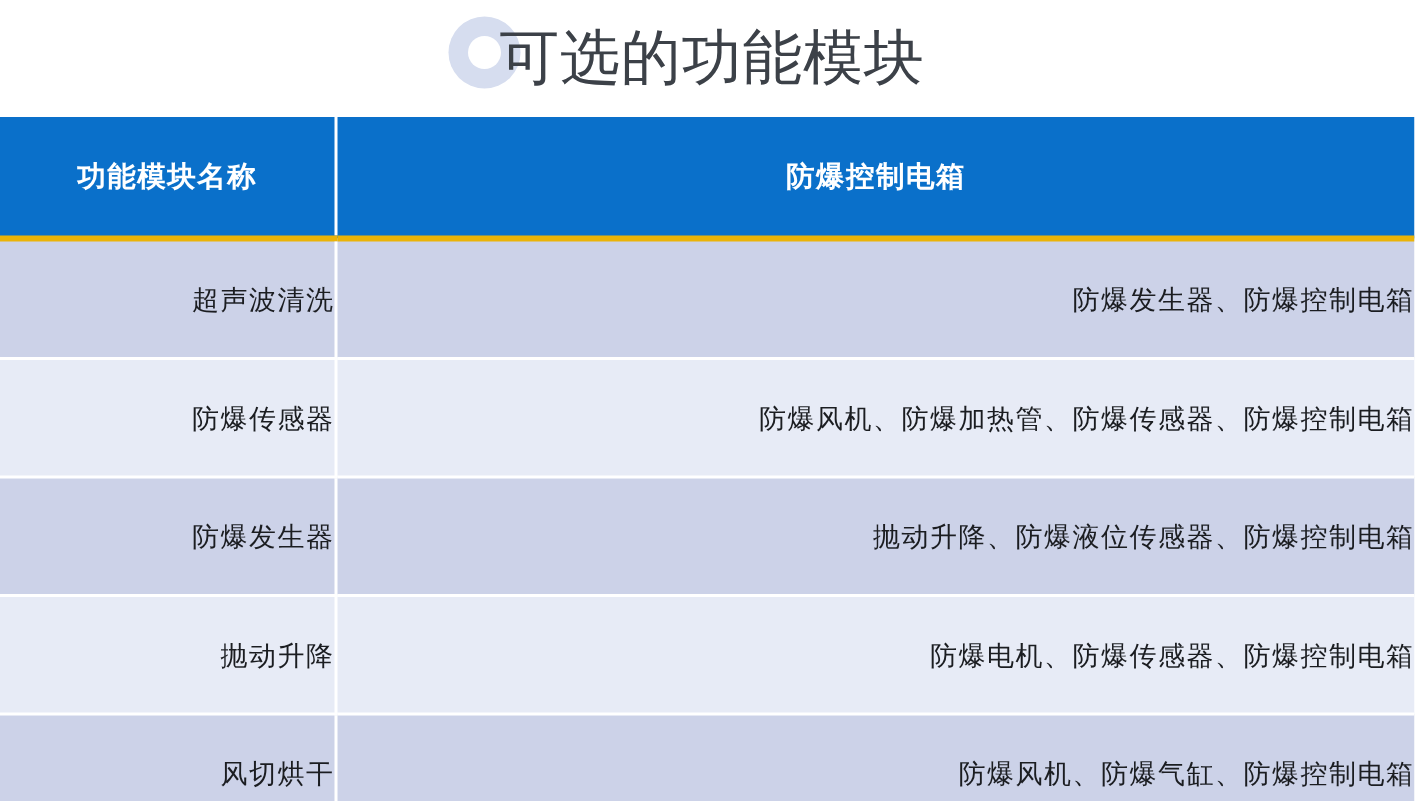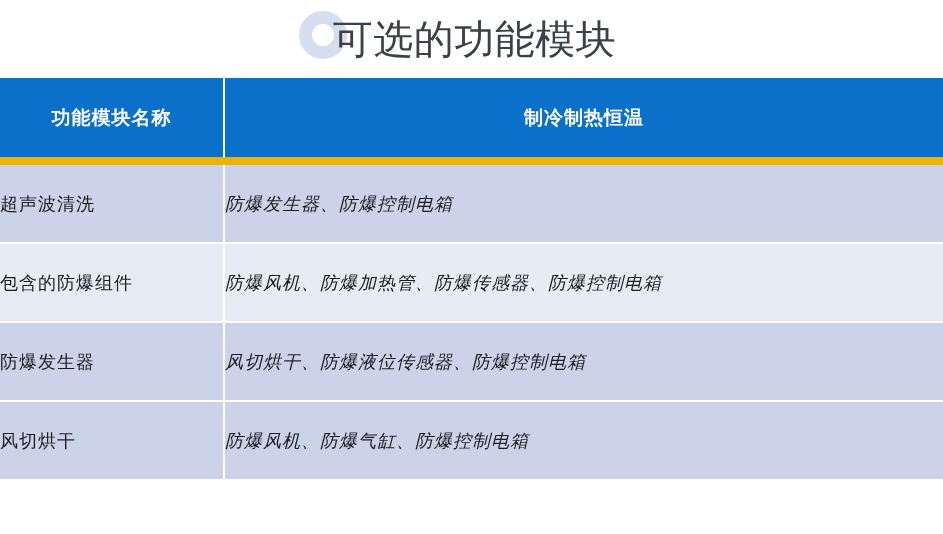--- a/index.html
+++ b/index.html
@@ -79,39 +79,38 @@
   thead tr.header-row th {
     height: 79px;
     background: #0a70ca;
     color: #ffffff;
     font-size: 19px;
     font-weight: bold;
     text-align: center;
     vertical-align: middle;
     letter-spacing: 1px;
     border-right: 2px solid #ffffff;
-    border-bottom: 8px solid #eab308;
+    border-bottom: 4px solid #eab308;
   }
   thead tr.header-row th:last-child {
     border-right: none;
   }
 
   tbody tr.data-row td {
     height: 77px;
     vertical-align: middle;
-    text-align: left;
+    text-align: right;
     font-size: 18px;
     color: #1b1d21;
     letter-spacing: 1px;
     border-right: 2px solid #ffffff;
     border-bottom: 2px solid #ffffff;
   }
   tbody tr.data-row td:last-child {
     border-right: none;
-    font-style: italic;
   }
   tbody tr.row-dark td { background: #ccd2e8; }
   tbody tr.row-light td { background: #e7ebf6; }
 
   tbody tr.data-row:last-child td {
     border-bottom: none;
   }
 
   .cell-name { letter-spacing: 2px; }
   .cell-parts { letter-spacing: 1px; }
@@ -127,35 +126,39 @@
   </div>
 
   <table class="module-table">
     <colgroup>
       <col class="col-name">
       <col class="col-parts">
     </colgroup>
     <thead>
       <tr class="header-row">
         <th>功能模块名称</th>
-        <th>制冷制热恒温</th>
+        <th>防爆控制电箱</th>
       </tr>
     </thead>
     <tbody>
       <tr class="data-row row-dark">
         <td class="cell-name">超声波清洗</td>
         <td class="cell-parts">防爆发生器、防爆控制电箱</td>
       </tr>
       <tr class="data-row row-light">
-        <td class="cell-name">包含的防爆组件</td>
+        <td class="cell-name">防爆传感器</td>
         <td class="cell-parts">防爆风机、防爆加热管、防爆传感器、防爆控制电箱</td>
       </tr>
       <tr class="data-row row-dark">
         <td class="cell-name">防爆发生器</td>
-        <td class="cell-parts">风切烘干、防爆液位传感器、防爆控制电箱</td>
+        <td class="cell-parts">抛动升降、防爆液位传感器、防爆控制电箱</td>
+      </tr>
+      <tr class="data-row row-light">
+        <td class="cell-name">抛动升降</td>
+        <td class="cell-parts">防爆电机、防爆传感器、防爆控制电箱</td>
       </tr>
       <tr class="data-row row-dark">
         <td class="cell-name">风切烘干</td>
         <td class="cell-parts">防爆风机、防爆气缸、防爆控制电箱</td>
       </tr>
     </tbody>
   </table>
 
 </div>
 

